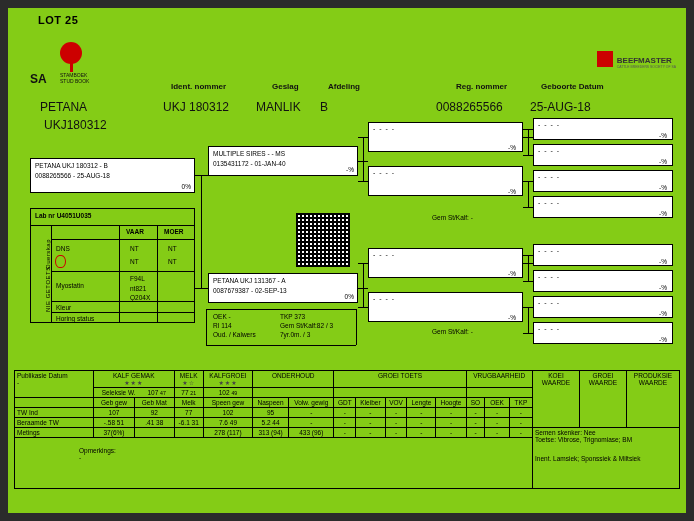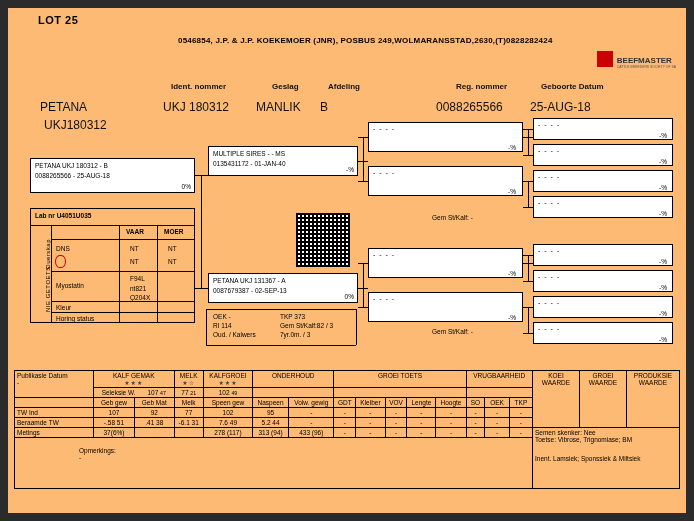--- a/index.html
+++ b/index.html
@@ -1,18 +1,18 @@
 <!DOCTYPE html>
 <html><head>
 <meta charset="utf-8">
 <style>
   html,body{margin:0;padding:0;background:#2b2b2b;}
   body{font-family:"Liberation Sans", sans-serif;}
   .page{width:694px;height:521px;background:#2b2b2b;position:relative;overflow:hidden;}
-  .sheet{position:absolute;left:8px;top:8px;width:678px;height:505px;background:#fdba74;box-sizing:border-box;}
+  .sheet{position:absolute;left:8px;top:8px;width:678px;height:505px;background:#84cc16;box-sizing:border-box;}
   .hdr{position:relative;height:110px;border-bottom:0;}
   .lot{position:absolute;left:30px;top:6px;font-size:11px;font-weight:bold;letter-spacing:.5px;}
   .topline{position:absolute;left:170px;top:28px;font-size:8px;font-weight:bold;letter-spacing:.2px;}
   .logo-sa{position:absolute;left:22px;top:34px;width:110px;height:46px;}
   .sa-mark{position:absolute;left:30px;top:0px;width:24px;height:30px;}
   .sa-mark .circ{width:22px;height:22px;border-radius:50%;background:#cc0000;}
   .sa-mark .stem{position:absolute;left:10px;top:18px;width:3px;height:12px;background:#cc0000;}
   .sa-text{position:absolute;left:0px;top:30px;font-size:12px;font-weight:bold;color:#111;}
   .sa-sub{position:absolute;left:30px;top:30px;font-size:5px;line-height:6px;color:#111;}
   .beef{position:absolute;right:10px;top:40px;display:flex;align-items:center;gap:4px;}
@@ -47,22 +47,30 @@
   .connector{position:absolute;background:#000;}
 </style>
 </head>
 <body>
 
 <div class="page">
   <div class="sheet">
 
     <div class="hdr">
       <div class="lot">LOT 25</div>
-      <div class="topline">0546854, J.P. &amp; J.P. KOEKEMOER (JNR), POSBUS 249,WOLMARANSSTAD,2630,(T)0828282424</div>
-
+
+      <div class="logo-sa">
+        <div class="sa-mark">
+          <div class="circ"></div>
+            <div class="stem"></div>
+        </div>
+        <div class="sa-text">SA</div>
+        <div class="sa-sub" style="white-space:pre-line">STAMBOEK
+STUD BOOK</div>
+      </div>
 
       <div class="beef">
         <div class="sq"></div>
         <div>
           <div class="t1">BEEFMASTER</div>
           <div class="t2">CATTLE BREEDERS SOCIETY OF SA</div>
         </div>
       </div>
 
       <div class="lbl" style="left:155px;top:74px">Ident. nommer</div>

